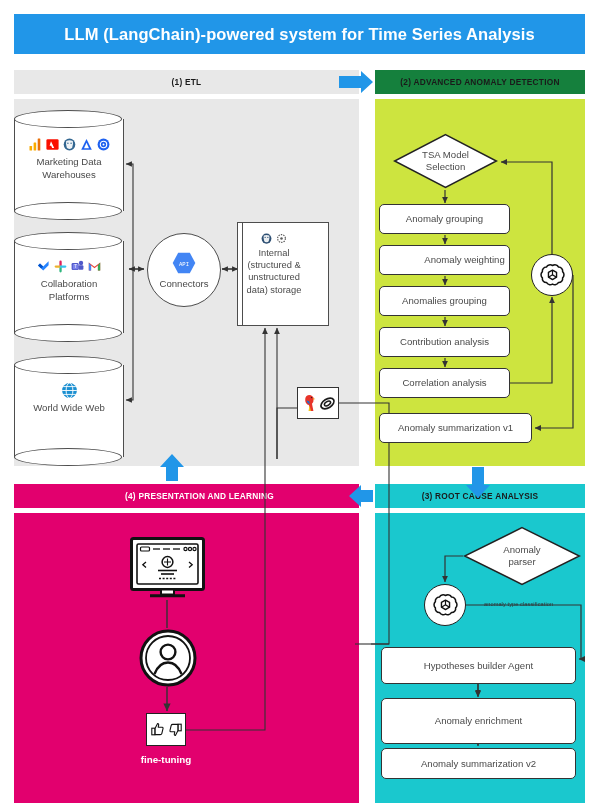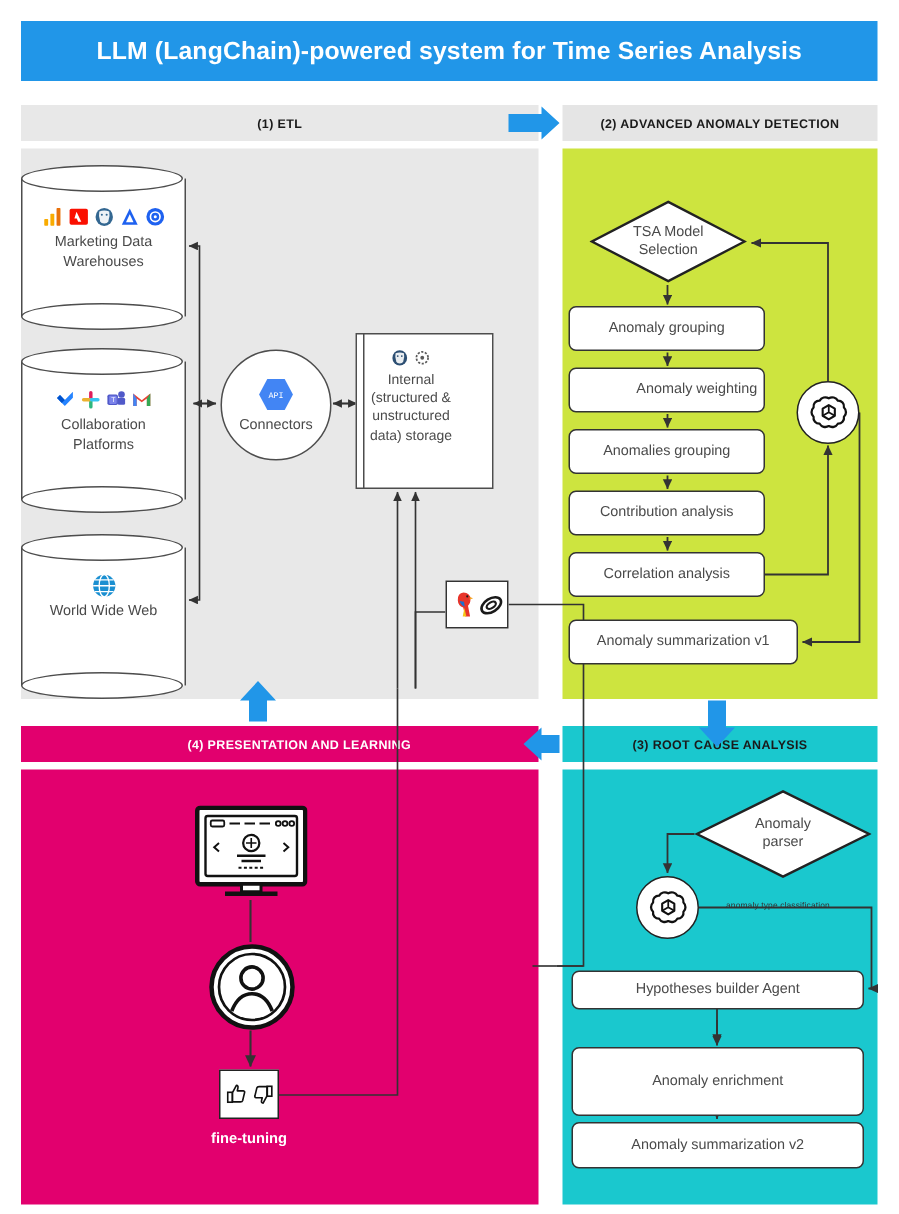--- a/index.html
+++ b/index.html
@@ -13,21 +13,21 @@
   .title-bar{position:absolute;left:14px;top:10px;width:571px;height:40px;
     background:#2196E8;display:flex;align-items:center;justify-content:center;}
   .title-bar span{color:#ffffff;font-size:16.5px;font-weight:bold;letter-spacing:.1px;}
 
   
   .hdr{position:absolute;height:24px;display:flex;align-items:center;justify-content:center;}
   .hdr span{font-size:8.3px;font-weight:bold;letter-spacing:.25px;color:#1a1a1a;}
   .hdr.light span{color:#ffffff;padding-left:26px;}
 
   #hdr-etl  {left:14px;  top:66px;  width:345px; background:#E8E8E8;}
-  #hdr-aad  {left:375px; top:66px;  width:210px; background:#e5e5e5;}
+  #hdr-aad  {left:375px; top:66px;  width:210px; background:#15803d;}
   #hdr-pal  {left:14px;  top:480px; width:345px; background:#E2006E;}
   #hdr-rca  {left:375px; top:480px; width:210px; background:#1AC8CE;}
 
   
   .panel{position:absolute;}
   #panel-etl{left:14px;  top:95px;  width:345px; height:367px; background:#E8E8E8;}
   #panel-aad{left:375px; top:95px;  width:210px; height:367px; background:#CDE43F;}
   #panel-pal{left:14px;  top:509px; width:345px; height:290px; background:#E2006E;}
   #panel-rca{left:375px; top:509px; width:210px; height:290px; background:#1AC8CE;}
 
@@ -79,21 +79,21 @@
 
   
   #b-detect {left:379px;top:200px;width:131px;height:30px;}
   #b-weight {left:379px;top:241px;width:131px;height:30px;padding-left:40px;}
   #b-group  {left:379px;top:282px;width:131px;height:30px;}
   #b-contrib{left:379px;top:323px;width:131px;height:30px;}
   #b-corr   {left:379px;top:364px;width:131px;height:30px;}
   #b-sum1   {left:379px;top:409px;width:153px;height:30px;}
 
   
-  #b-hypo   {left:381px;top:643px;width:195px;height:26px;}
+  #b-hypo   {left:381px;top:643px;width:195px;height:37px;}
   #b-enrich {left:381px;top:694px;width:195px;height:46px;}
   #b-sum2   {left:381px;top:744px;width:195px;height:31px;}
 
   
   .diamond{position:absolute;}
   .diamond .lbl{position:absolute;left:0;top:0;width:100%;height:100%;
     display:flex;align-items:center;justify-content:center;
     font-size:9.6px;color:#4a4a4a;text-align:center;line-height:12.2px;}
   #d-tsa{left:393px;top:129px;width:105px;height:56px;}
   #d-parser{left:463px;top:522px;width:118px;height:60px;}

